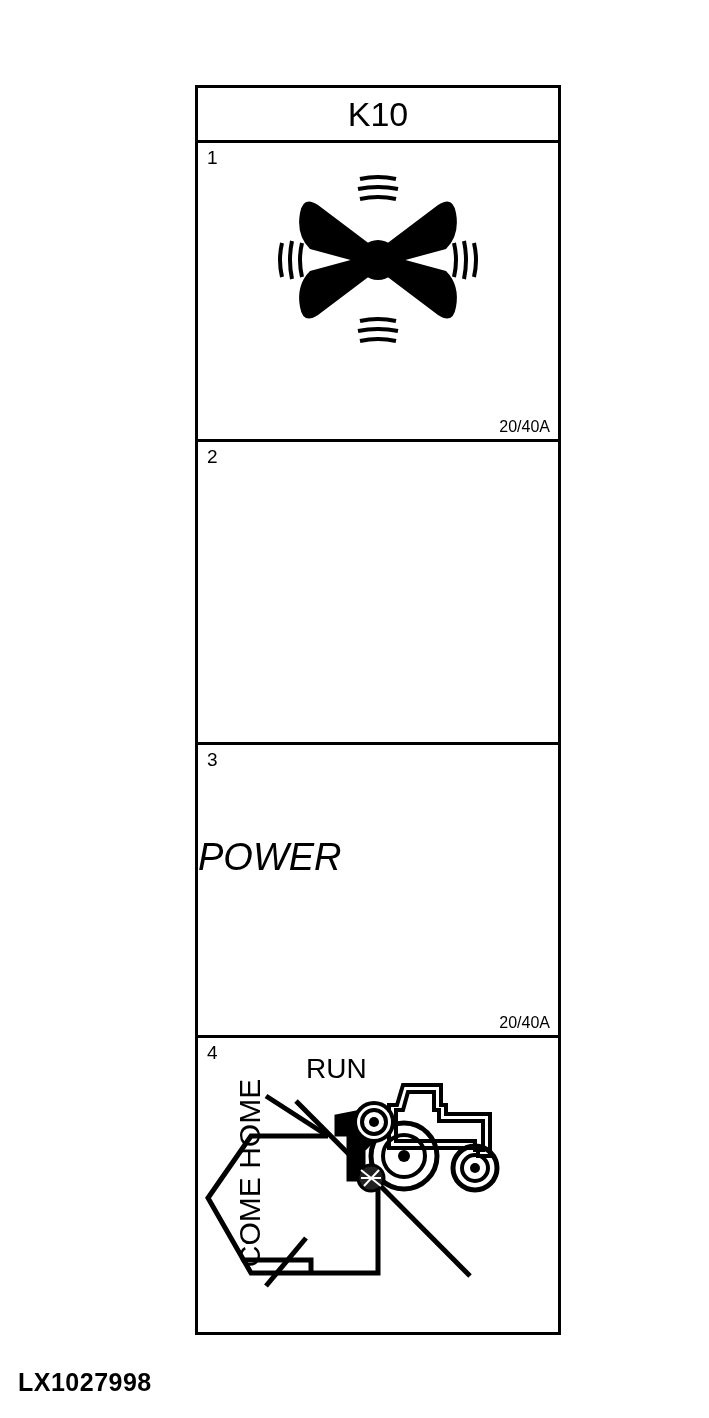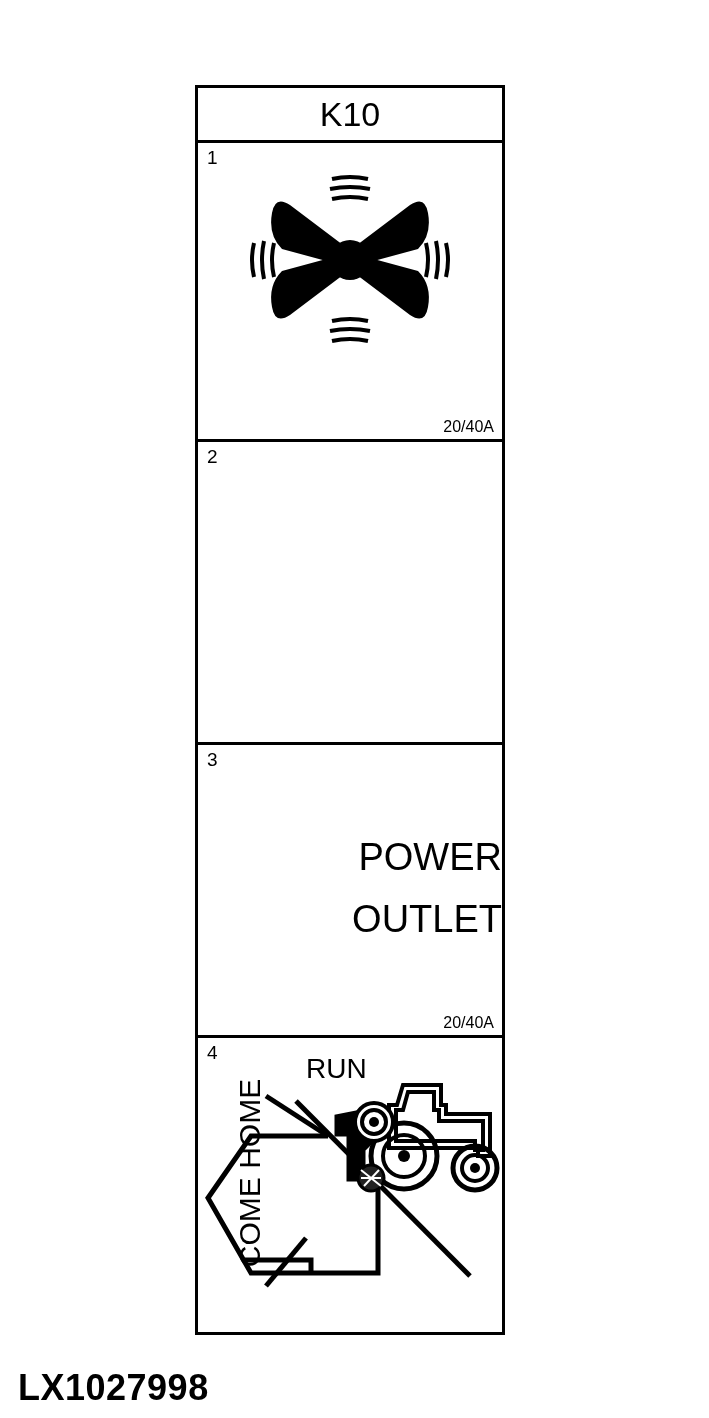--- a/index.html
+++ b/index.html
@@ -14,21 +14,21 @@
     font-family: "Liberation Sans", sans-serif;
     color: #000000;
     overflow: hidden;
   }
 
   
   #label-table {
     position: absolute;
     left: 195px;
     top: 85px;
-    width: 310px;
+    width: 366px;
     height: 1250px;
     border: 3px solid #000;
     box-sizing: border-box;
     display: flex;
     flex-direction: column;
   }
 
   .header-cell {
     height: 55px;
     flex: 0 0 55px;
@@ -77,25 +77,26 @@
   .fan-wrap {
     position: absolute;
     left: 0; right: 0; top: 22px;
     display: flex;
     justify-content: center;
   }
 
   
   .outlet-text {
     position: absolute;
-    left: 0; right: 0;
+    left: 0; right: 8px;
     top: 82px;
-    text-align: right;
+    text-align: left;
     font-size: 38px;
     line-height: 1.62;
+    font-style: italic;
   }
   .outlet-text > div { white-space: nowrap; }
 
   
   .c4-run {
     position: absolute;
     left: 108px;
     top: 17px;
     font-size: 28px;
     line-height: 1;
@@ -116,21 +117,21 @@
     position: absolute;
     left: 0;
     top: 0;
   }
 
   
   #part-number {
     position: absolute;
     left: 18px;
     top: 1370px;
-    font-size: 36px;
+    font-size: 25px;
     font-weight: bold;
     letter-spacing: 0.5px;
     line-height: 1;
   }
 </style>
 </head>
 <body>
 
 <div id="label-table">
 
@@ -189,21 +190,20 @@
   <div class="cell cell-2">
     <span class="cell-num">2</span>
     <span class="cell-amp"></span>
   </div>
 
   <div class="cell cell-3">
     <span class="cell-num">3</span>
 
     <div class="outlet-text">
       <div>POWER</div>
-      <div>OUTLET</div>
     </div>
 
     <span class="cell-amp">20/40A</span>
   </div>
 
   <div class="cell cell-4">
     <span class="cell-num">4</span>
 
     <span class="c4-run">RUN</span>
     <span class="c4-comehome">COME HOME</span>

